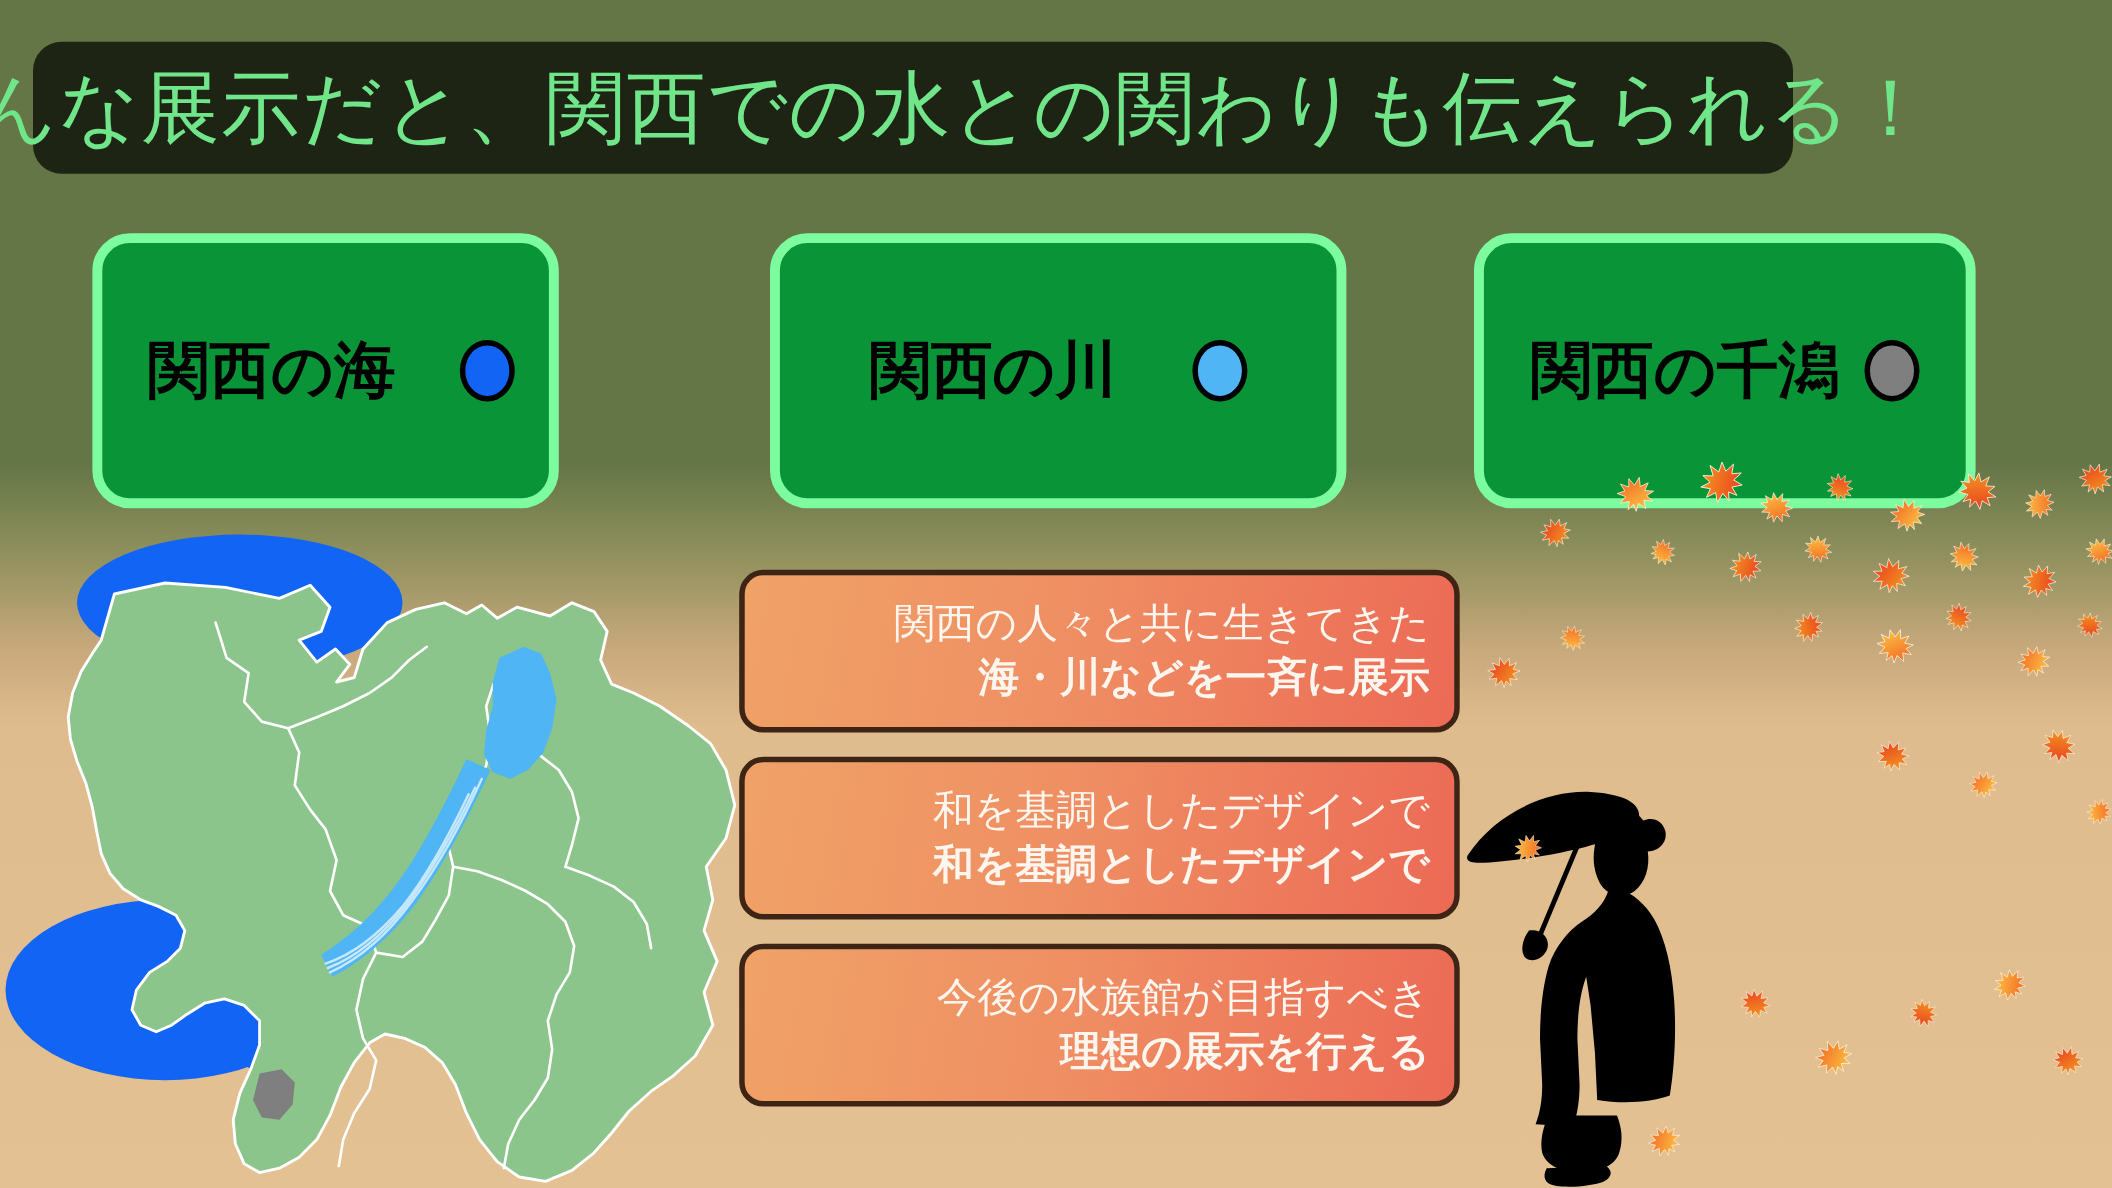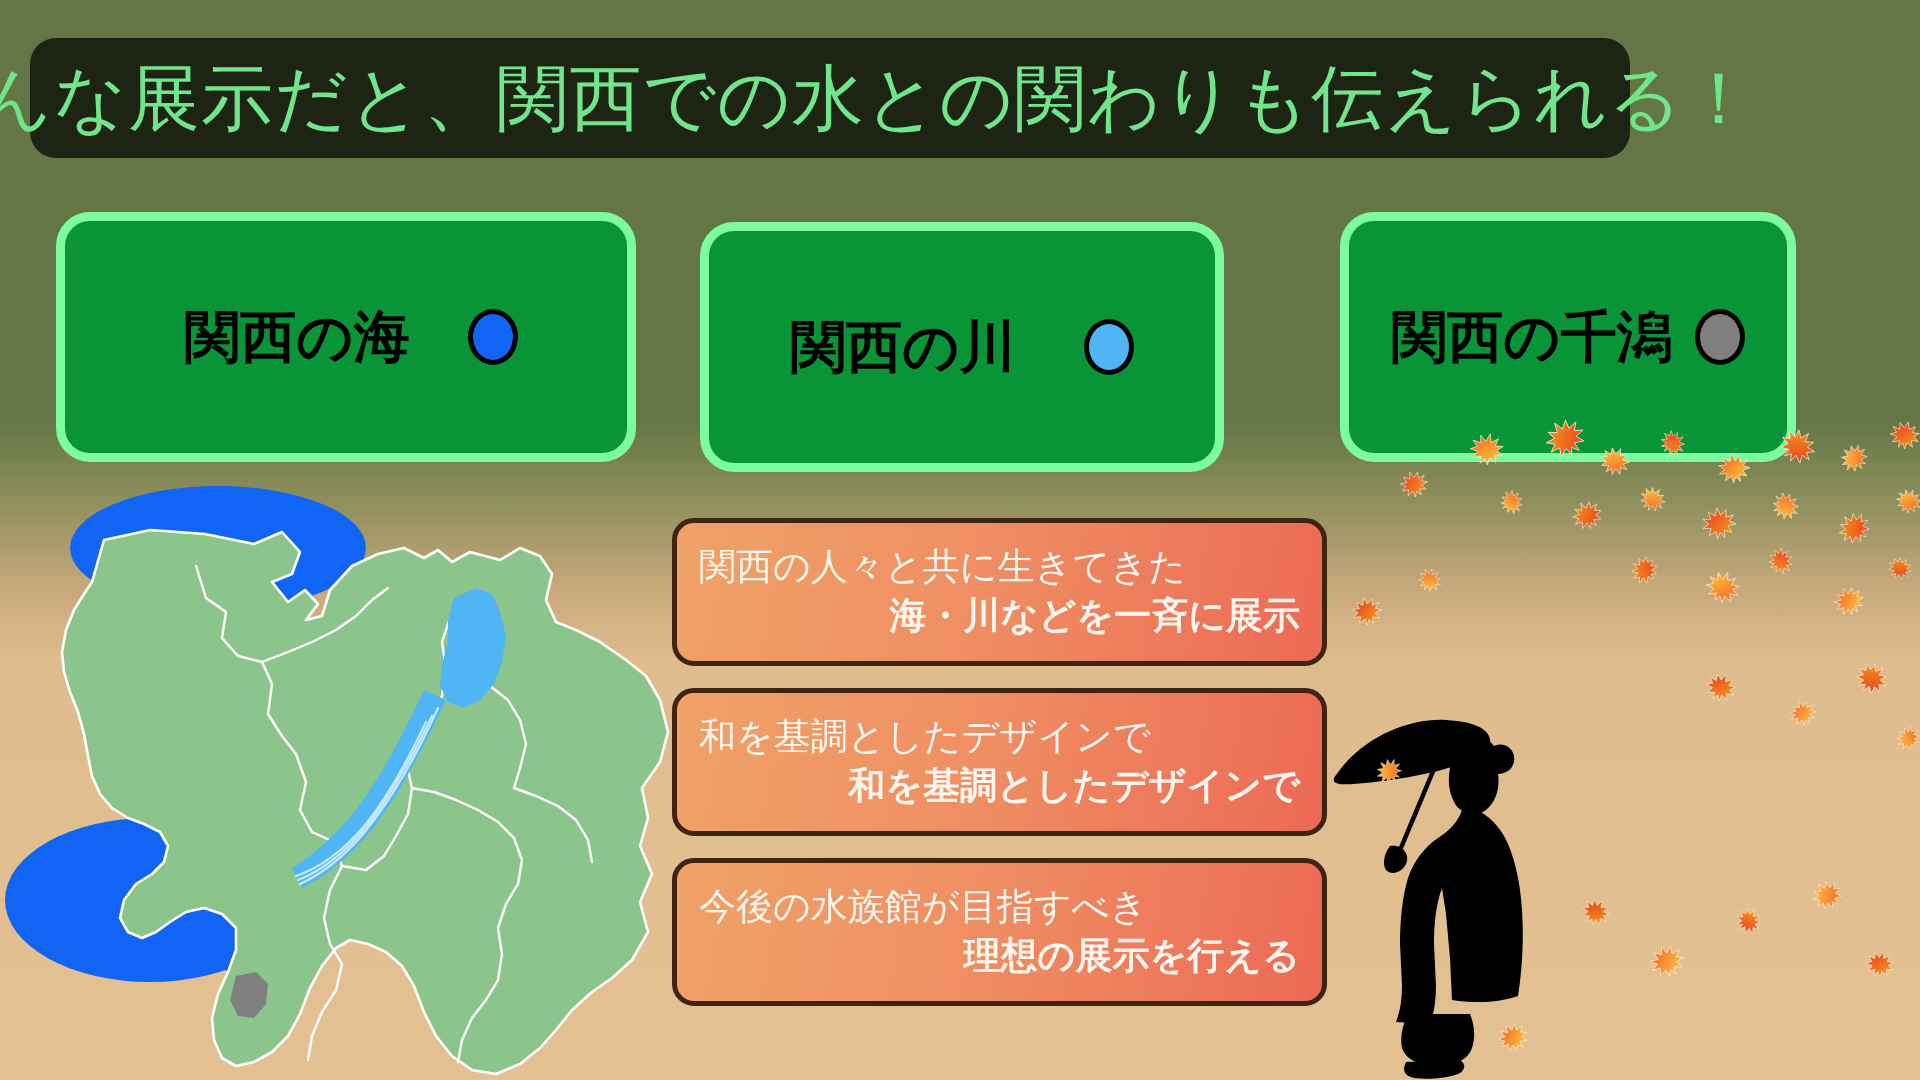--- a/index.html
+++ b/index.html
@@ -54,22 +54,22 @@
     height: 250px;
     background: #099537;
     border: 9px solid #7dfb9f;
     border-radius: 34px;
     box-sizing: border-box;
     display: flex;
     align-items: center;
     justify-content: center;
     gap: 18px;
   }
-  #cat-btn-0 { left: 56px;   width: 580px; text-align: center; }
-  #cat-btn-1 { left: 700px;  width: 524px; margin-top: 10px; }
+  #cat-btn-0 { left: 84px;   width: 424px; text-align: center; }
+  #cat-btn-1 { left: 700px;  width: 524px; }
   #cat-btn-2 { left: 1340px; width: 456px; }
 
   .cat-label {
     color: #000000;
     font-size: 56px;
     font-weight: 700;
     line-height: 1;
     white-space: nowrap;
   }
   .cat-dot {
@@ -102,20 +102,21 @@
     width: 655px;
     height: 148px;
     border: 5px solid #3d2414;
     border-radius: 22px;
     box-sizing: border-box;
     background: linear-gradient(100deg, #f0a267 0%, #ef8f63 45%, #ec6a55 100%);
     display: flex;
     flex-direction: column;
     justify-content: center;
     padding: 0 22px;
+    align-items: flex-end;
   }
   #stmt-box-0 { top: 518px; }
   #stmt-box-1 { top: 688px; }
   #stmt-box-2 { top: 858px; }
 
   .stmt-line {
     color: #fdf6ef;
     font-size: 37px;
     line-height: 1.32;
     white-space: nowrap;

